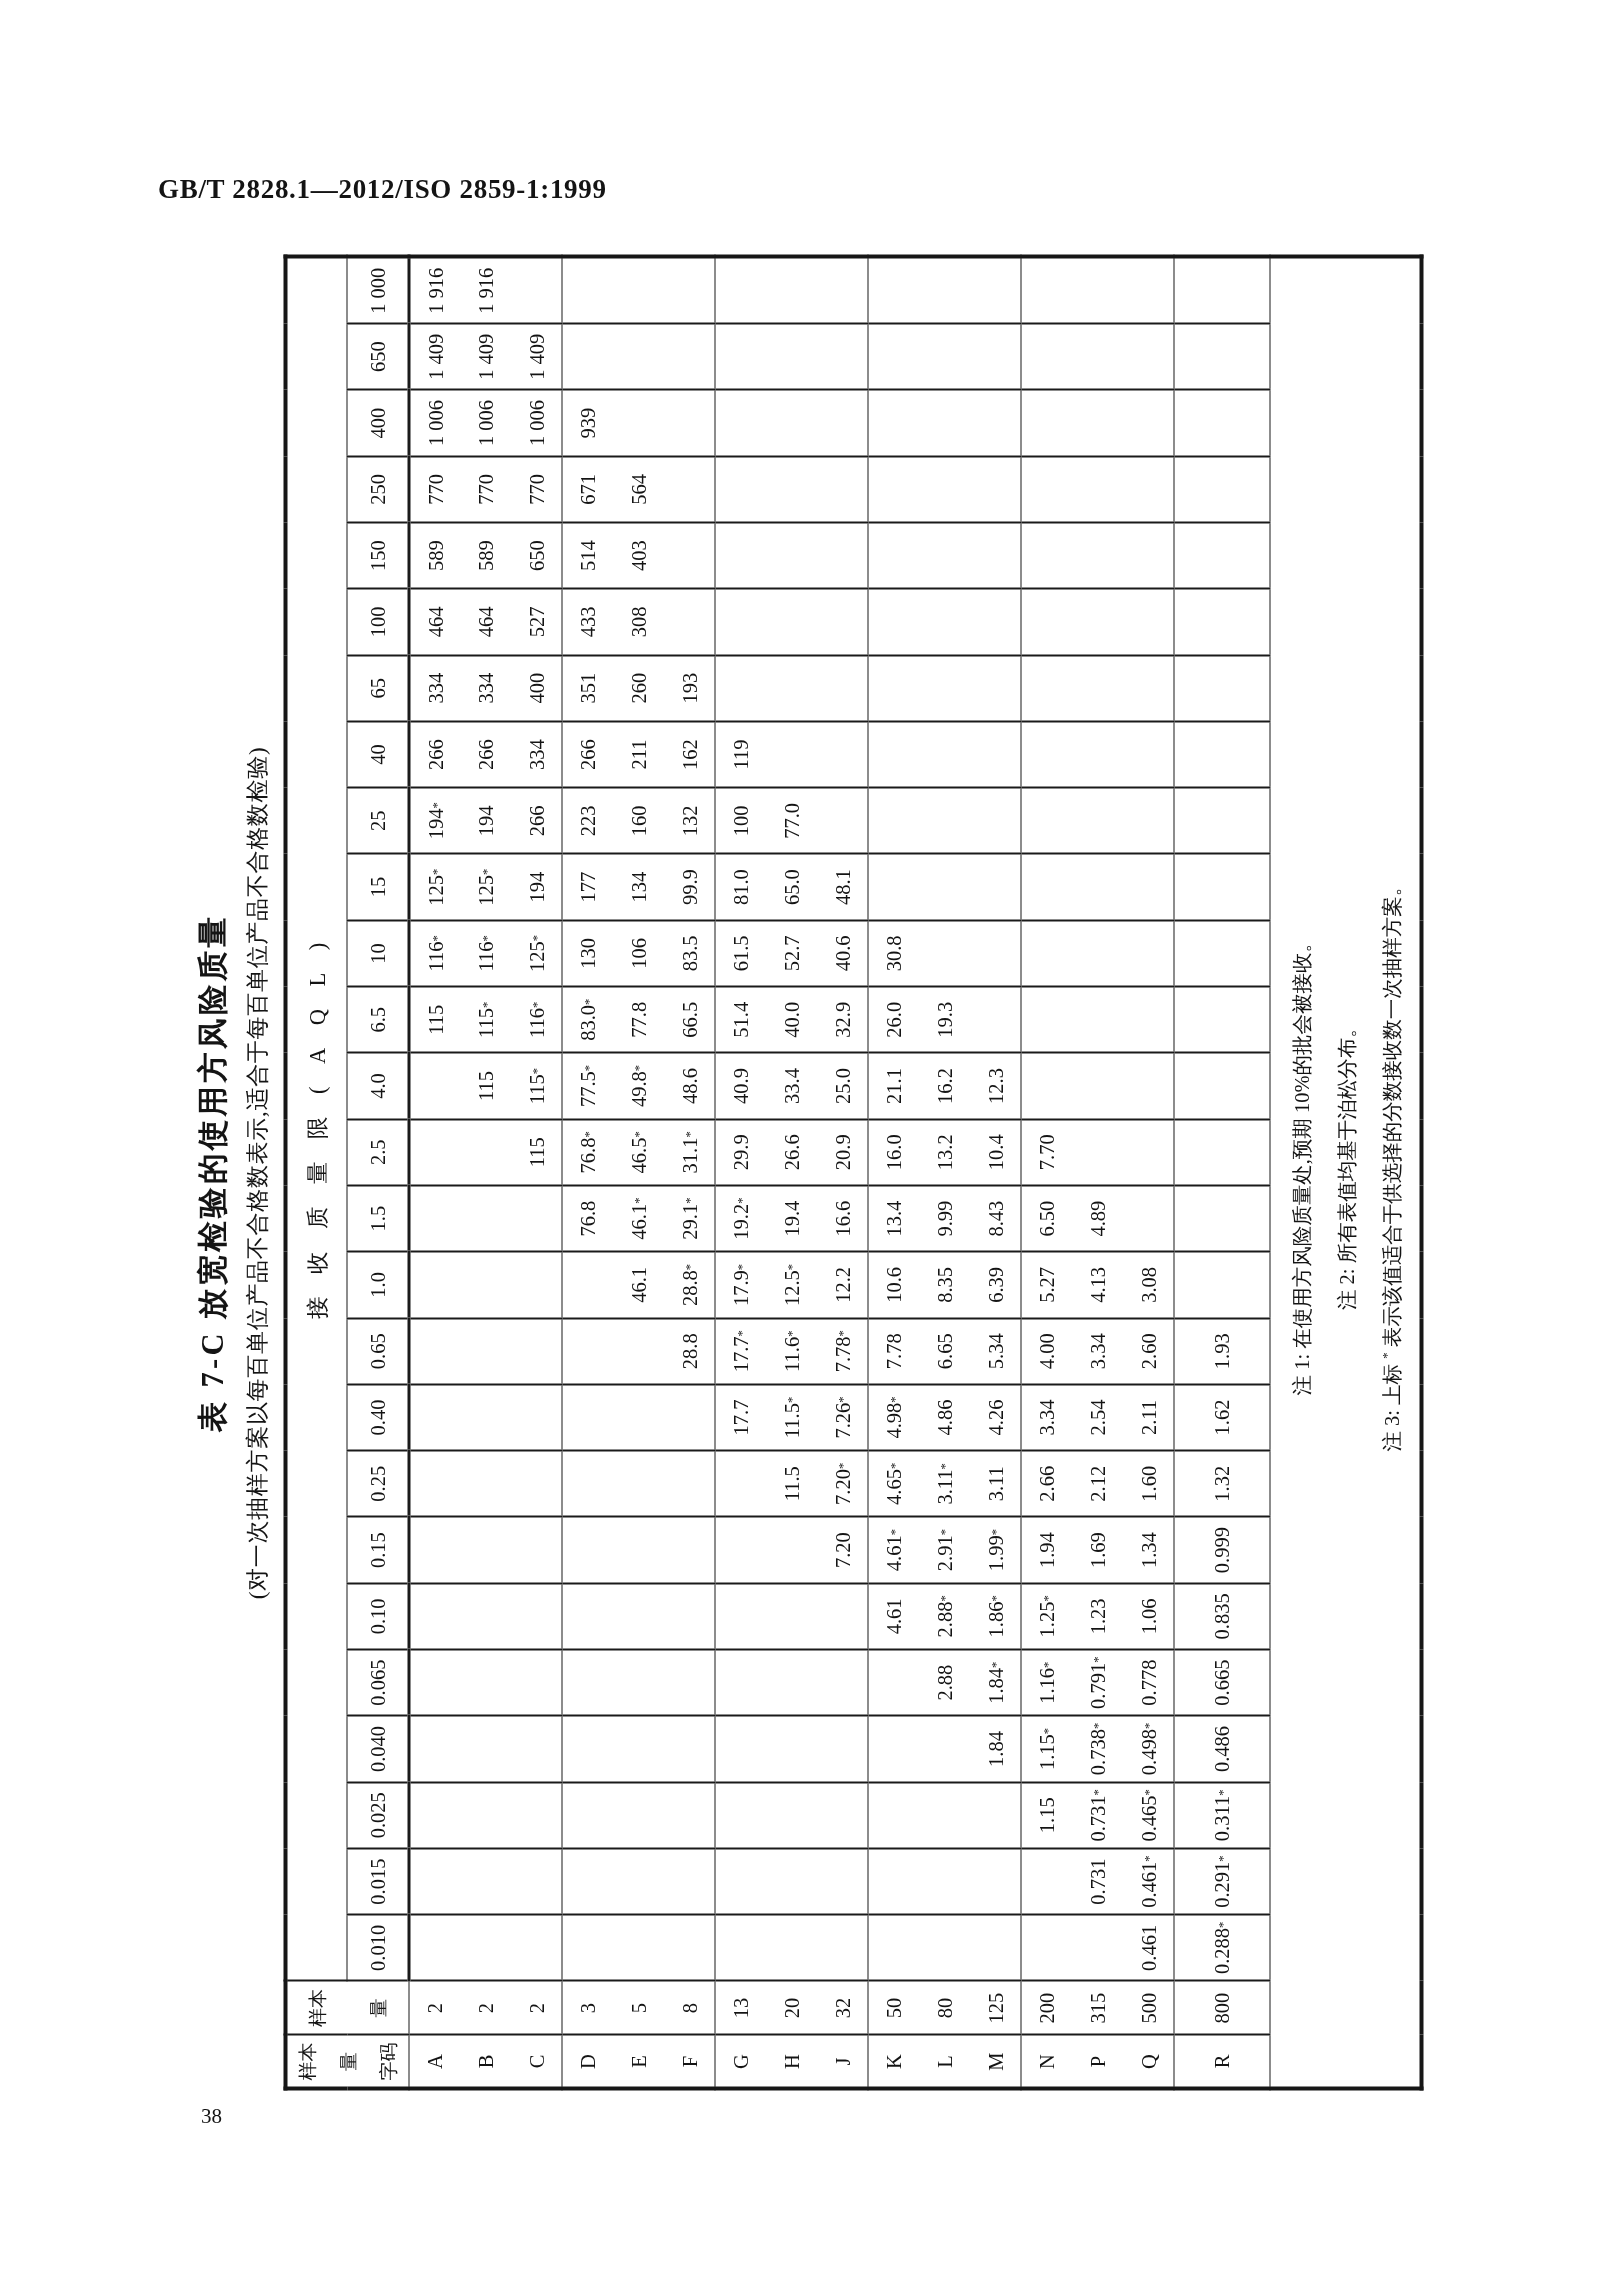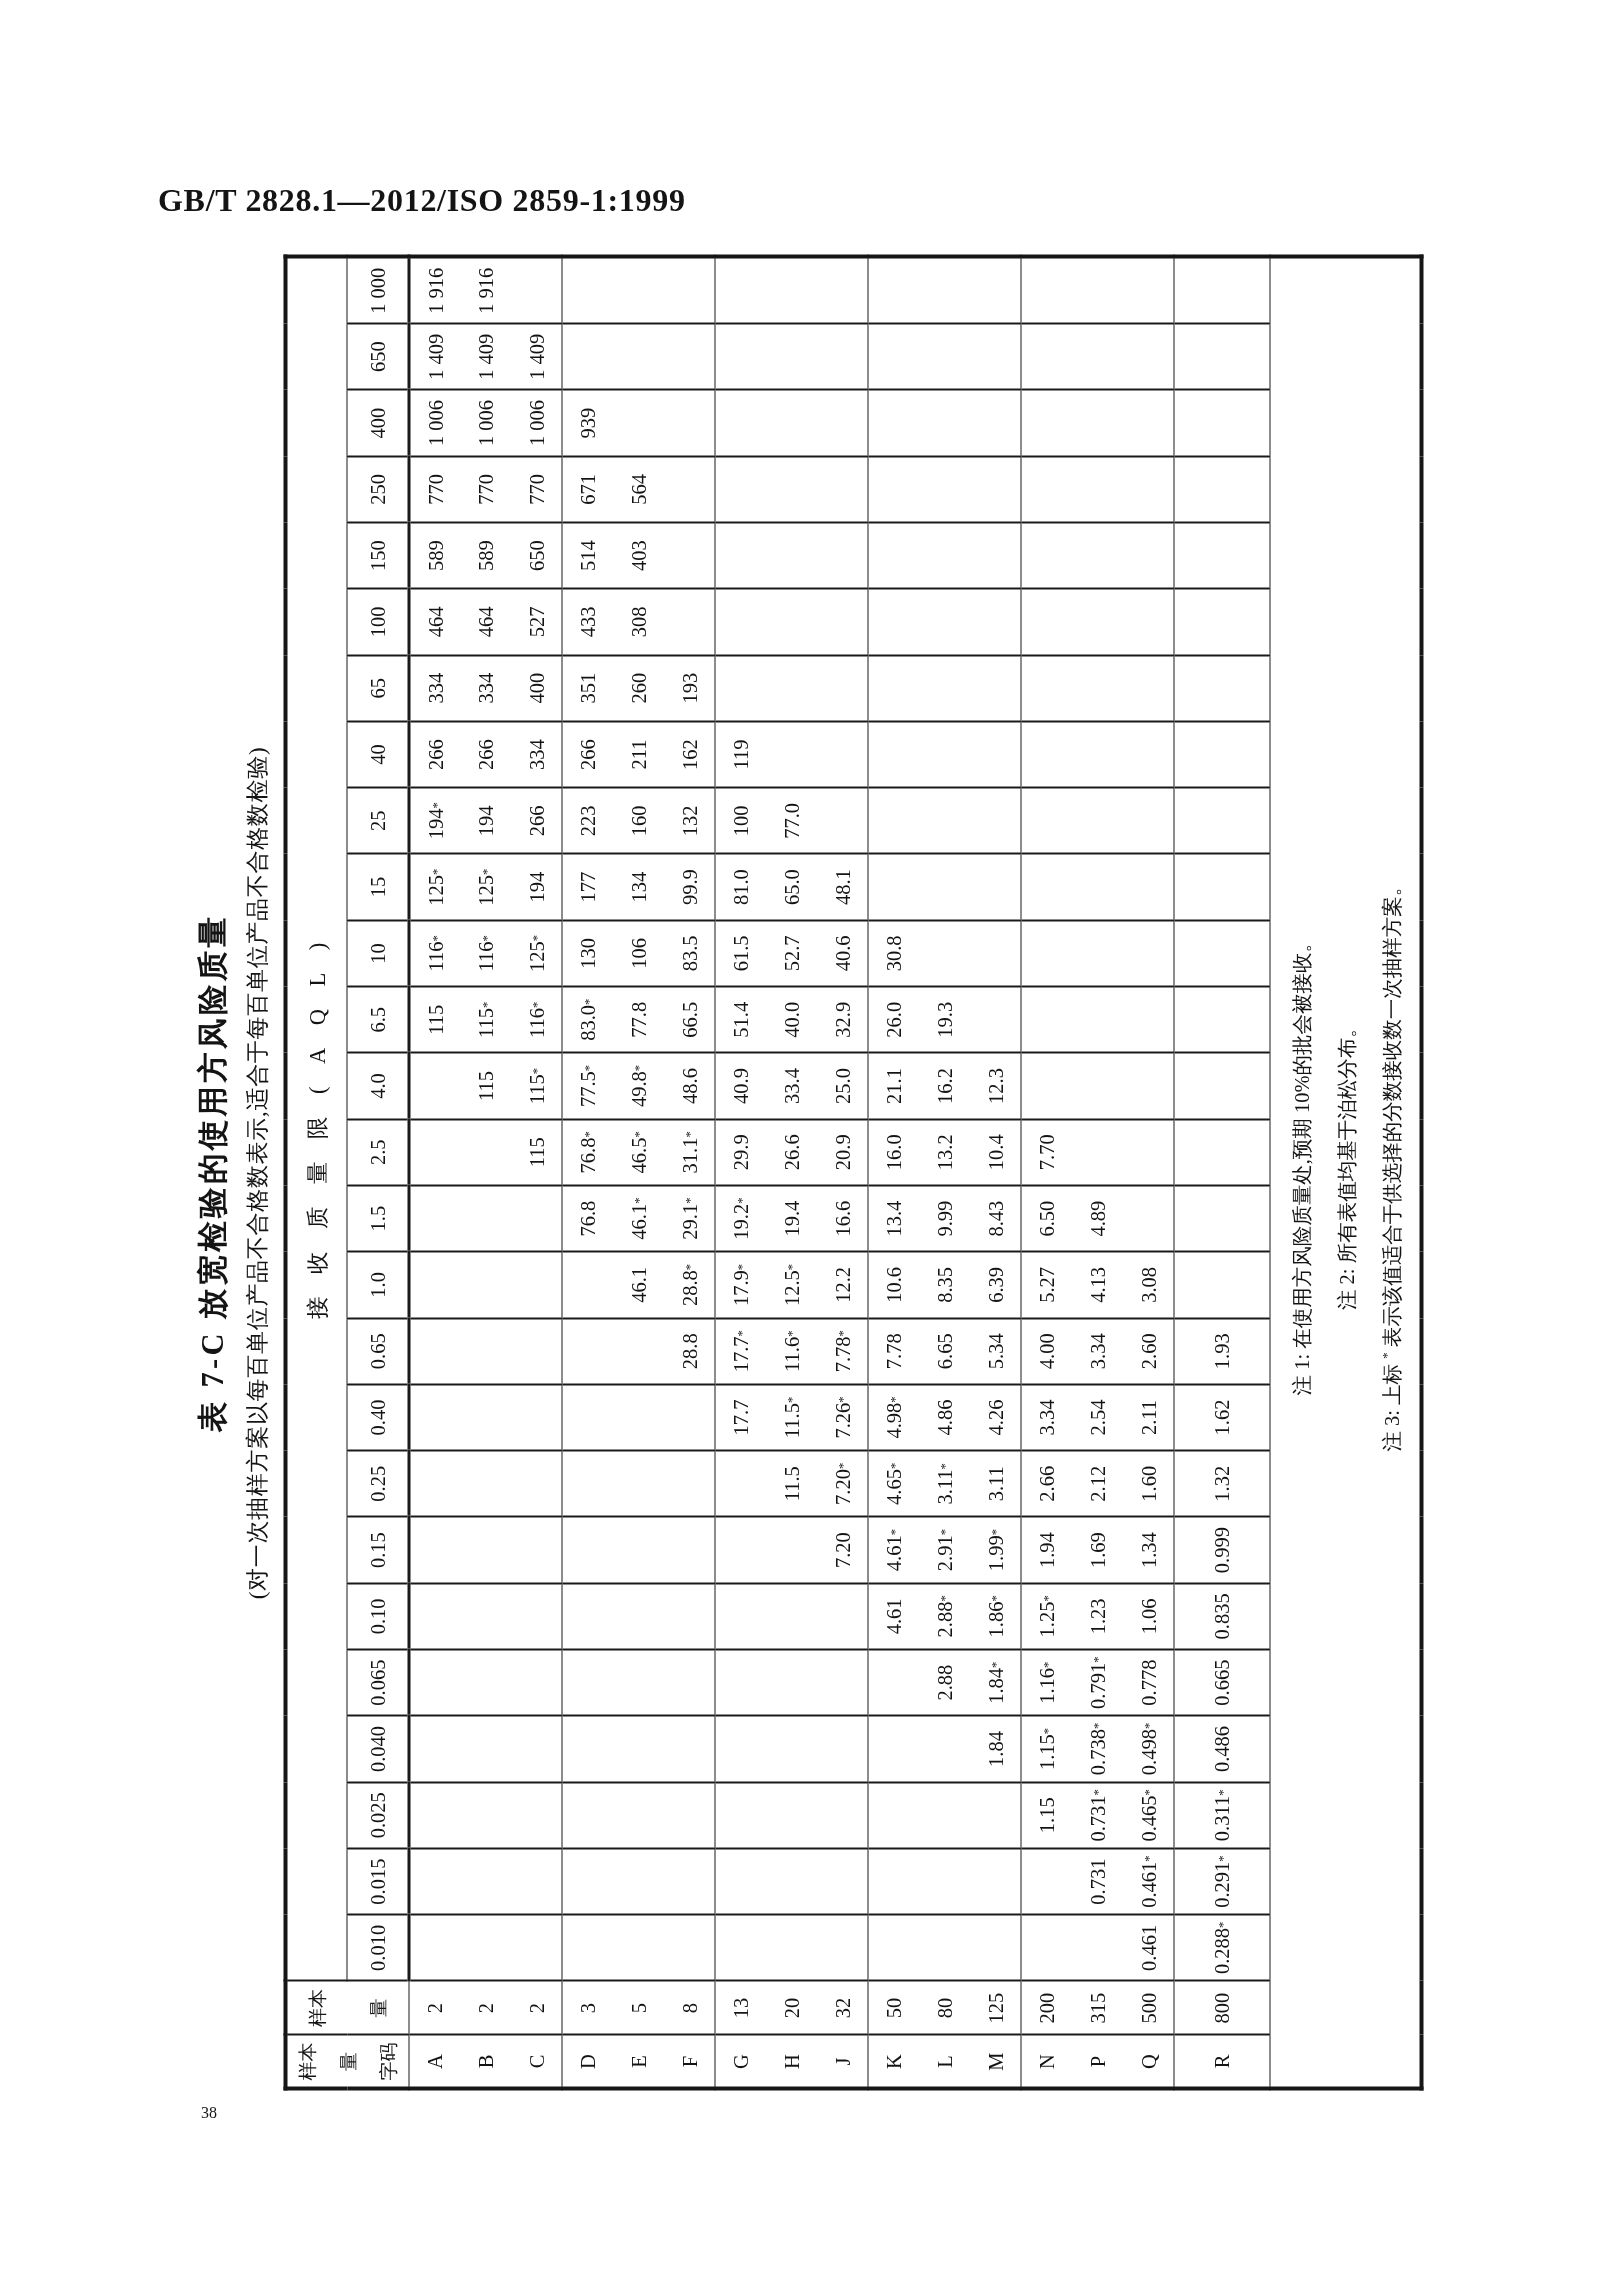--- a/index.html
+++ b/index.html
@@ -1,19 +1,19 @@
 <!DOCTYPE html>
 <html style="font-size:10.6px"><head>
 <meta charset="utf-8">
 <style>
   html,body{margin:0;padding:0}
   body{position:relative;width:1598px;height:2295px;background:#ffffff;color:#141414;
        font-family:"Liberation Serif","DejaVu Serif",serif;overflow:hidden}
-  .doc-header{position:absolute;left:158px;top:182px;font-size:32px;font-weight:bold;letter-spacing:0.7px;white-space:nowrap}
-  .page-number{position:absolute;left:201px;top:2104px;font-size:16px}
+  .doc-header{position:absolute;left:158px;top:174px;font-size:27px;font-weight:bold;letter-spacing:0.7px;white-space:nowrap}
+  .page-number{position:absolute;left:201px;top:2104px;font-size:21px}
 
   
   .rot{position:absolute;left:-109px;top:555px;width:1837px;height:1236px;
        transform:rotate(-90deg);display:flex;flex-direction:column;align-items:center}
   .title1{font-size:30.5px;font-weight:bold;letter-spacing:3.3px;margin-top:1.3px;text-align:center;white-space:nowrap}
   .title2{font-size:23px;letter-spacing:0.7px;margin-top:8px;text-align:center;white-space:nowrap}
 
   table.std{border-collapse:collapse;table-layout:fixed;width:1836px;height:1136px;margin-top:10.6px;
             font-size:20.5px}
   table.std{border:4.6px solid #161616}

